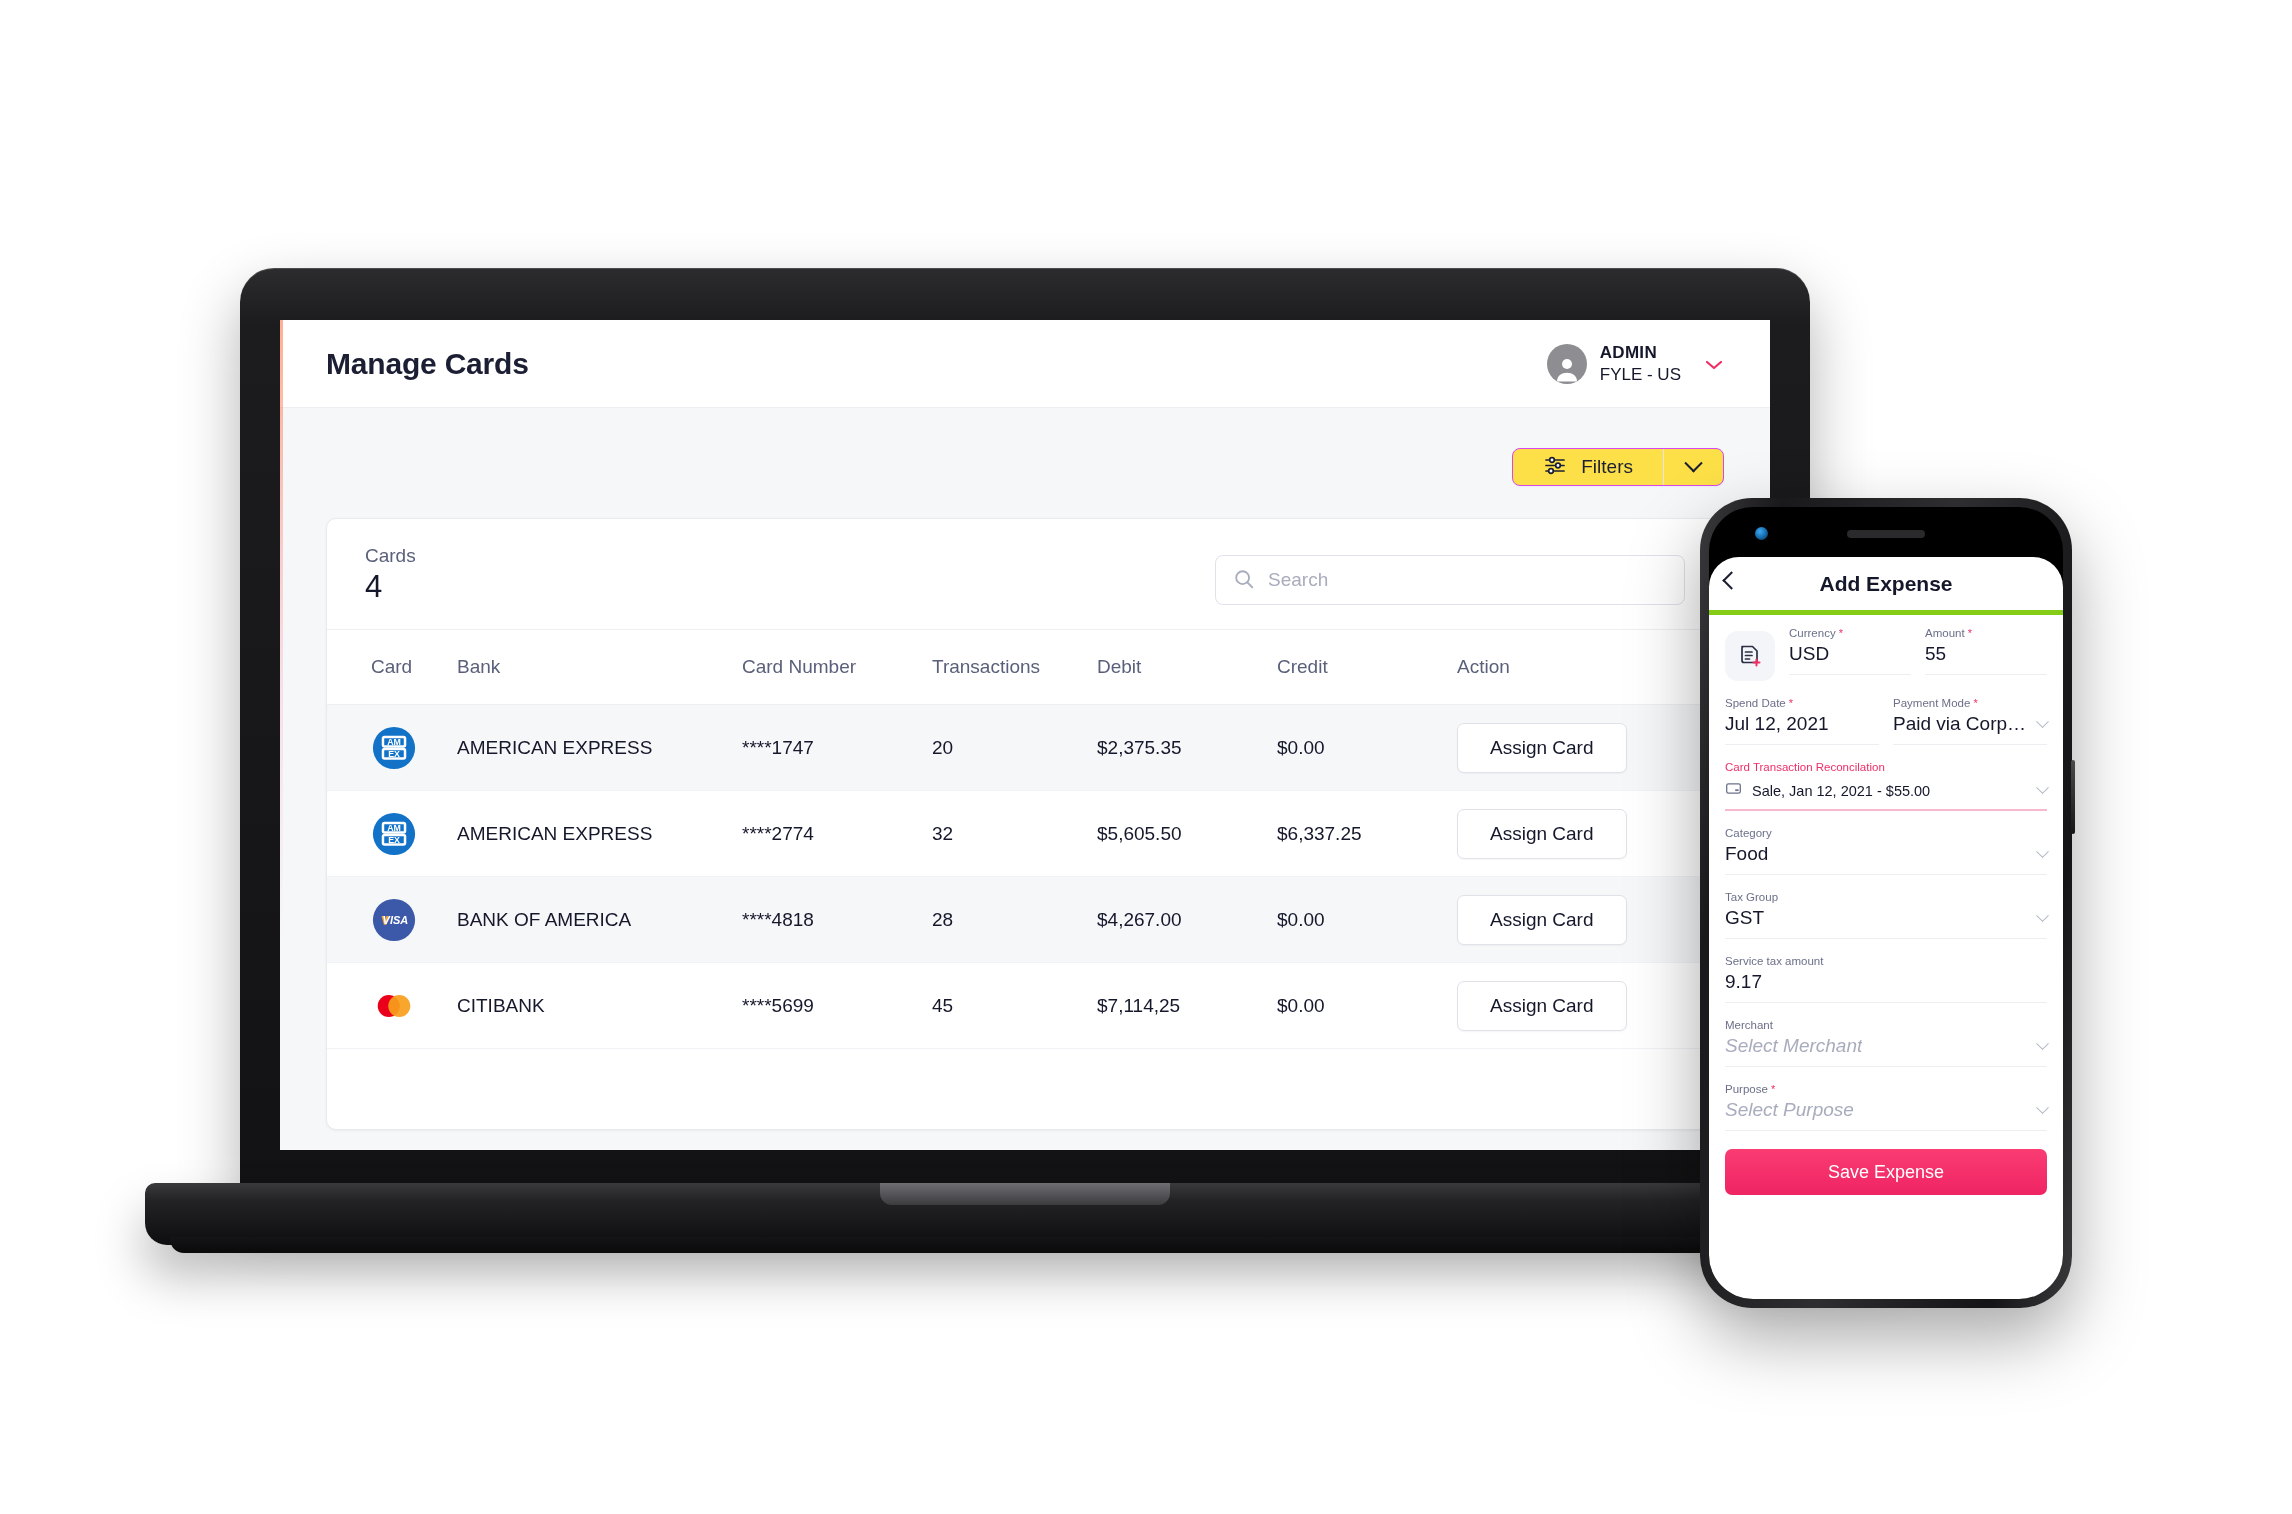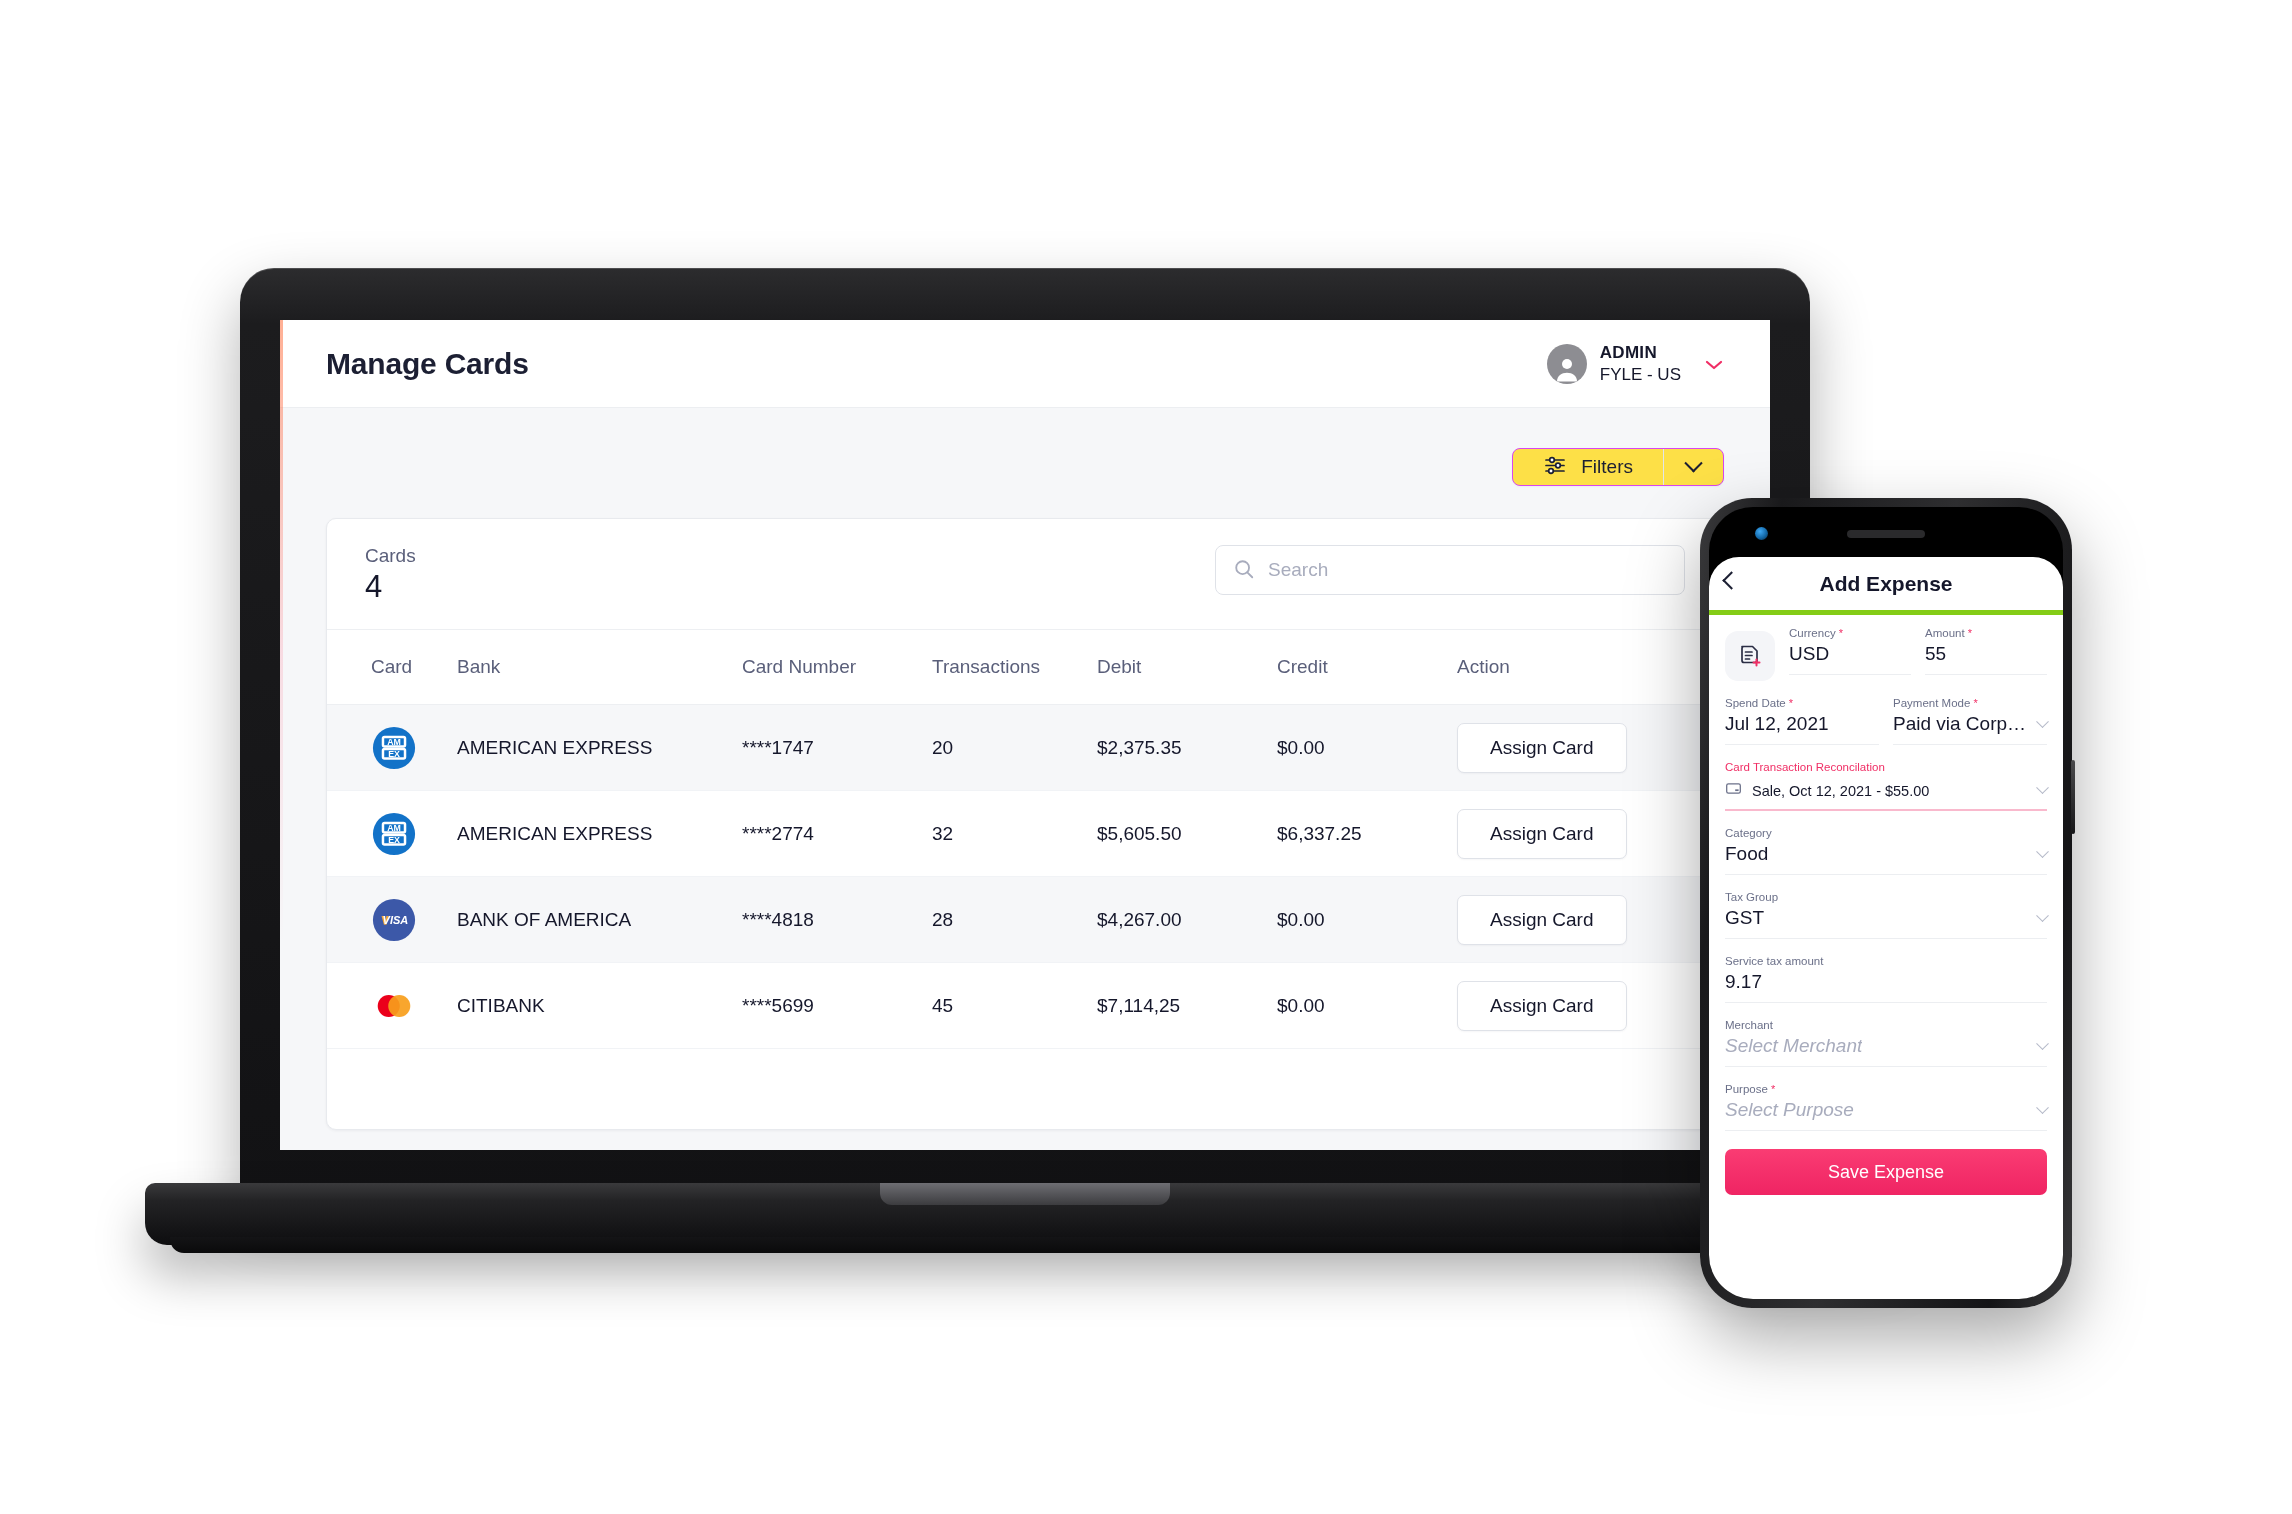--- a/index.html
+++ b/index.html
@@ -77,21 +77,21 @@
   .filters-label { font-size: 19px; color: #1c1f33; }
   .filters-caret { width: 60px; border-left: 1px solid #e2e5ea; display:flex; align-items:center; justify-content:center; }
   .chev { display:inline-block; width:13px; height:13px; border-right:2.4px solid #1c1f33; border-bottom:2.4px solid #1c1f33; transform: rotate(45deg) translate(-3px,-3px); }
 
   .card-panel {
     background: #fff; border: 1px solid #e8eaee; border-radius: 10px;
     box-shadow: 0 1px 3px rgba(16,24,40,.05);
     height: 612px; overflow: hidden;
   }
   .panel-top {
-    display:flex; align-items:flex-start; justify-content:space-between;
+    display:flex; align-items:flex-end; justify-content:space-between;
     padding: 26px 38px 24px 38px; border-bottom: 1px solid #edeff2;
   }
   .cards-kpi-label { font-size: 19px; color: #5a5f7a; margin-bottom: 2px; }
   .cards-kpi-value { font-size: 31px; color: #15172b; font-weight: 400; }
   .search-wrap { position: relative; width: 470px; }
   .search-input {
     width: 100%; height: 50px; border: 1px solid #dfe2e8; border-radius: 8px;
     padding: 0 16px 0 52px; font-size: 19px; color: #15172b;
     font-family: "Liberation Sans", sans-serif; outline: none; background:#fff;
   }
@@ -417,21 +417,21 @@
 
           <div class="ph-row-single">
             <div class="ph-recon-label">Card Transaction Reconcilation</div>
             <div class="ph-recon">
               <span>
                 <svg width="17" height="17" viewBox="0 0 20 20" fill="none" stroke="#6b7089" stroke-width="1.5">
                   <rect x="2" y="4.5" width="16" height="11" rx="2"></rect>
                   <line x1="12" y1="12" x2="16" y2="12" stroke-width="2"></line>
                 </svg>
               </span>
-              <span class="ph-value">Sale, Oct 12, 2021 - $55.00</span>
+              <span class="ph-value">Sale, Jan 12, 2021 - $55.00</span>
               <span class="mini-chev"></span>
             </div>
           </div>
 
           <div class="ph-row-single">
             <div class="ph-field">
               <div class="ph-label">Category</div>
               <div class="ph-sel">
                 <span class="ph-value">Food</span>
                 <span class="mini-chev"></span>

